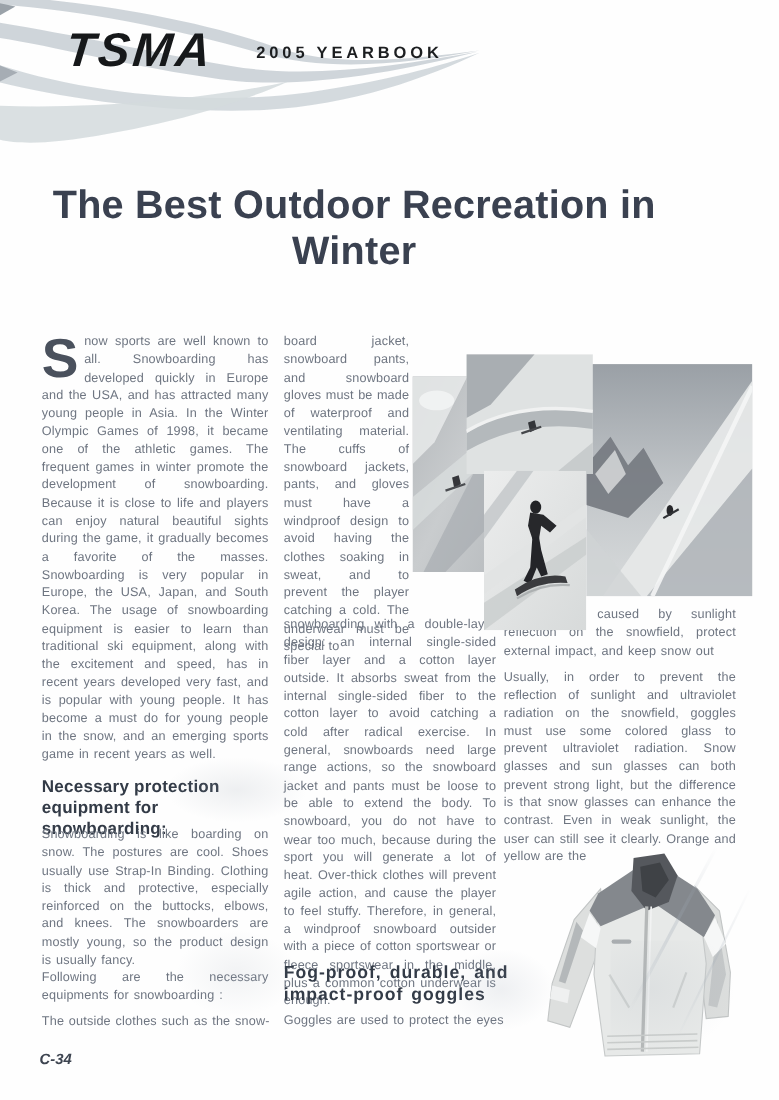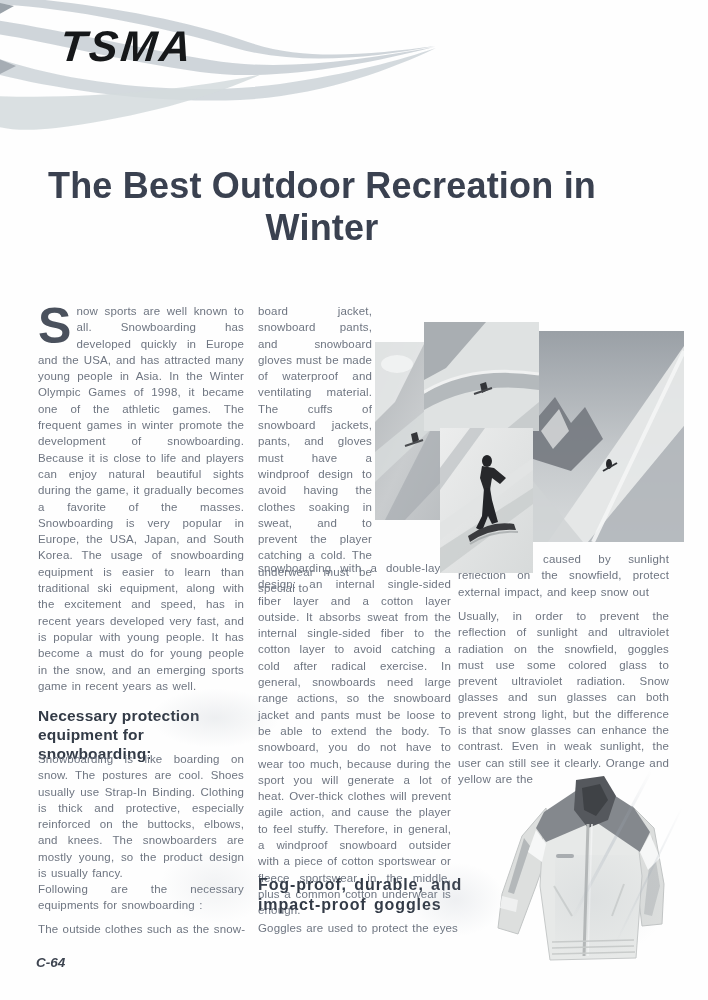--- a/index.html
+++ b/index.html
@@ -81,20 +81,21 @@
     <path d="M -4 20 C 60 30 140 48 210 60 C 280 72 360 60 434 47
              C 360 66 270 82 200 72 C 120 61 40 40 -4 34 Z" fill="#c3cbd1" opacity="0.8"></path>
     <path d="M -4 58 C 80 86 190 96 280 84 C 350 74 400 60 436 48
              C 390 70 320 96 240 100 C 150 104 50 88 -4 74 Z" fill="#cfd6da" opacity="0.9"></path>
     <path d="M -4 96 C 90 100 200 88 262 74 C 200 102 120 120 56 128
              C 30 131 8 130 -4 126 Z" fill="#d4dadd" opacity="0.85"></path>
     <path d="M -4 2 L 14 6 L -4 16 Z" fill="#9aa2a9"></path>
     <path d="M -4 58 L 16 66 L -4 76 Z" fill="#a6adb4"></path>
   </svg>
   <div class="logo">TSMA</div>
+  <div class="yearbook">2005 YEARBOOK</div>
 
   <div class="title">The Best Outdoor Recreation in Winter</div>
 
   <div class="body-txt" style="left:38px;top:303px;width:206px;">
     <span class="drop-cap">S</span><span>now sports are well known to all. Snowboarding has developed quickly in Europe and the USA, and has attracted many young people in Asia. In the Winter Olympic Games of 1998, it became one of the athletic games. The frequent games in winter promote the development of snowboarding. Because it is close to life and players can enjoy natural beautiful sights during the game, it gradually becomes a favorite of the masses. Snowboarding is very popular in Europe, the USA, Japan, and South Korea. The usage of snowboarding equipment is easier to learn than traditional ski equipment, along with the excitement and speed, has in recent years developed very fast, and is popular with young people. It has become a must do for young people in the snow, and an emerging sports game in recent years as well.</span>
   </div>
   <div class="col-heading" style="left:38px;top:706px;width:212px;">Necessary protection equipment for snowboarding:</div>
   <div class="body-txt" style="left:38px;top:751px;width:206px;">Snowboarding is like boarding on snow. The postures are cool. Shoes usually use Strap-In Binding. Clothing is thick and protective, especially reinforced on the buttocks, elbows, and knees. The snowboarders are mostly young, so the product design is usually fancy.</div>
   <div class="body-txt" style="left:38px;top:881px;width:206px;">Following are the necessary equipments for snowboarding :</div>
   <div class="body-txt single" style="left:38px;top:921px;width:215px;">The outside clothes such as the snow-</div>
@@ -205,15 +206,15 @@
     <path d="M140,118 L128,150" stroke="#cfd2d1" stroke-width="2" fill="none"></path>
   </svg>
 
   <div class="stain s1"></div>
   <div class="stain s2"></div>
   <div class="stain s3"></div>
   <div class="stain s4"></div>
   <div class="stain streak"></div>
   <div class="stain streak2"></div>
 
-  <div class="page-num">C-64</div>
+  <div class="page-num">C-34</div>
 
 </div>
 
 </body></html>

